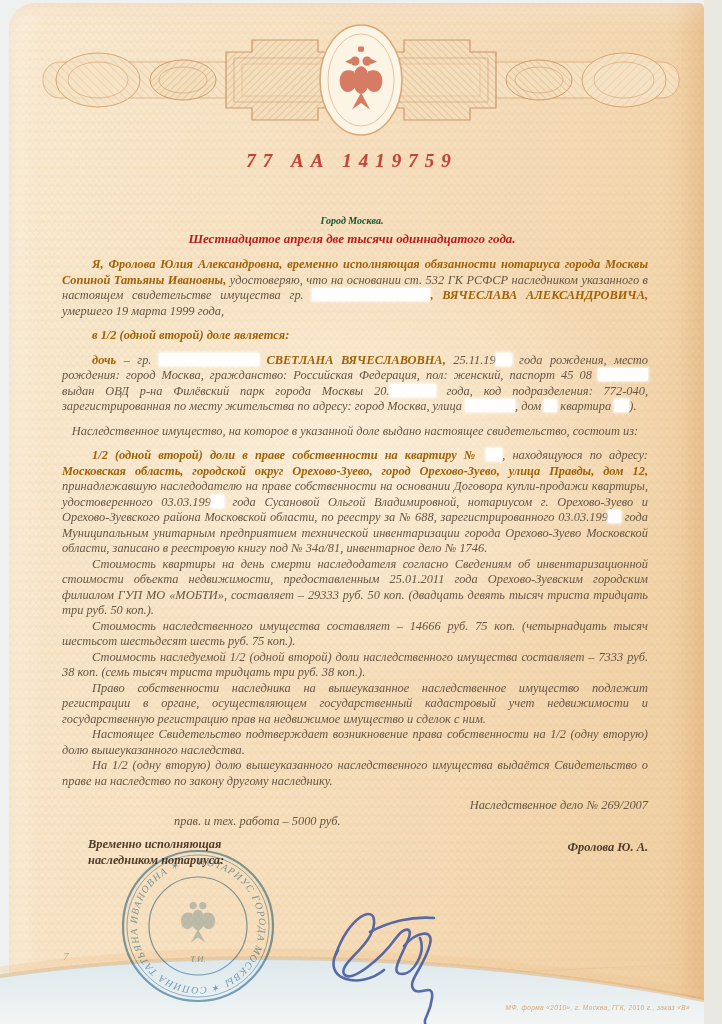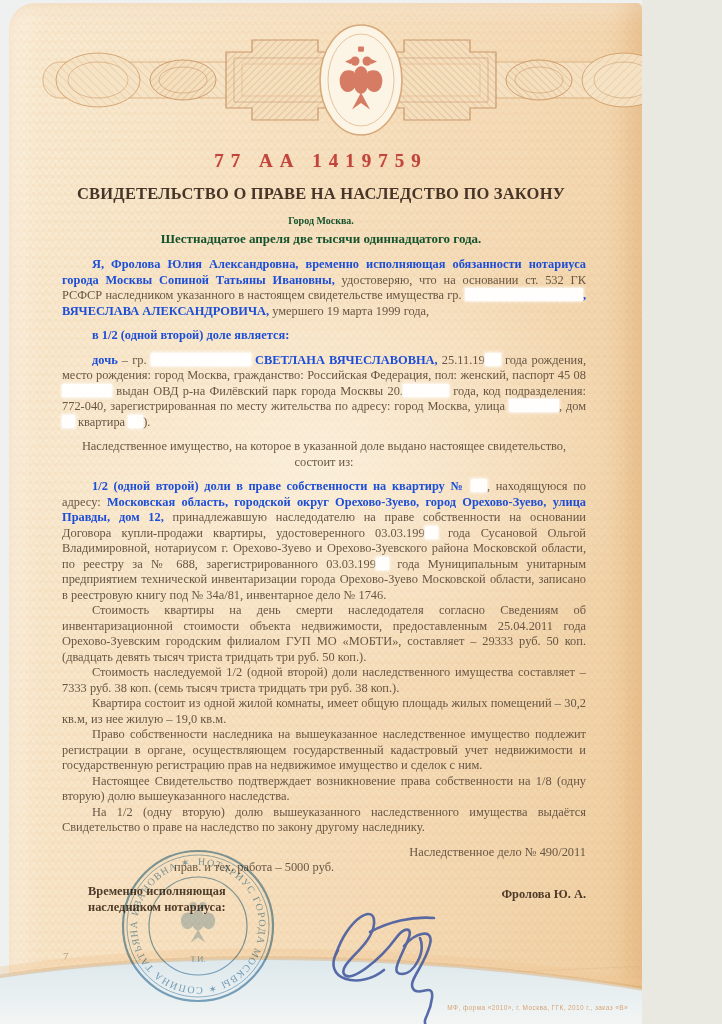--- a/index.html
+++ b/index.html
@@ -1,17 +1,17 @@
 <!DOCTYPE html>
 <html lang="ru"><head>
 <meta charset="utf-8">
 <style>
   html,body{margin:0;padding:0;}
   body{background:#e9e9e2;font-family:"Liberation Serif", serif;}
-  #page{position:relative;width:642px;height:1024px;overflow:hidden;background:#eef1ef;}
+  #page{position:relative;width:704px;height:1024px;overflow:hidden;background:#eef1ef;font-style:italic;}
 
   
   #paper{
     position:absolute;left:9px;top:3px;right:0;bottom:0;
     border-radius:26px 5px 0 46px;
     background:
       radial-gradient(ellipse 430px 320px at 50% 45%, rgba(255,250,238,0.6), rgba(255,250,238,0) 72%),
       repeating-linear-gradient(52deg, rgba(214,148,86,0.055) 0 1.5px, rgba(255,255,255,0) 1.5px 5px),
       repeating-linear-gradient(-52deg, rgba(214,148,86,0.05) 0 1.5px, rgba(255,255,255,0) 1.5px 5px),
       repeating-linear-gradient(0deg, rgba(228,168,108,0.05) 0 3px, rgba(255,255,255,0) 3px 9px),
@@ -28,34 +28,34 @@
   .serial{
     position:absolute;left:0;right:0;top:150px;text-align:center;
     font-weight:bold;font-size:19px;letter-spacing:7px;color:#c1453c;
     text-shadow:0 0 1px rgba(193,69,60,0.35);
   }
   .doc-title{
     position:absolute;left:40px;right:40px;top:184px;text-align:center;
     font-weight:bold;font-size:16.5px;color:#463528;letter-spacing:0.2px;
   }
   .place-line{position:absolute;left:0;right:0;top:215px;text-align:center;font-weight:bold;font-size:10px;color:#14532d;}
-  .date-line{position:absolute;left:0;right:0;top:231px;text-align:center;font-weight:bold;font-size:13px;color:#14532d;}
+  .date-line{position:absolute;left:0;right:0;top:231px;text-align:center;font-weight:bold;font-size:13px;color:#b91c1c;}
 
   
   #column{
     position:absolute;left:62px;right:56px;top:257px;
     font-size:12.4px;line-height:15.5px;color:#685644;
   }
   .para{margin:0;text-align:justify;text-indent:30px;}
   .gap{margin-top:9px;}
   .center{text-align:center;text-indent:0;}
   .reg{text-align:left;text-indent:0;margin-left:26px;}
   .reg2{text-align:left;text-indent:0;margin-left:112px;}
   .rightal{text-align:right;text-indent:0;}
-  .b{font-weight:bold;color:#1d4ed8;}
+  .b{font-weight:bold;color:#a16207;}
   .redact{
     display:inline-block;height:13px;vertical-align:-2px;border-radius:1px;
     background:rgba(255,255,255,0.96);
     box-shadow:0 0 3px 1px rgba(255,255,255,0.85);
   }
   .acting-row{display:flex;justify-content:space-between;margin-top:7px;font-weight:bold;color:#4e3b29;}
   .acting-row .acting div{line-height:16px;margin-left:26px;}
   .acting-row .signer{margin-top:4px;}
 
   .page-num{position:absolute;left:63px;top:950px;font-size:11px;color:#ab9272;opacity:0.8;}
@@ -120,38 +120,37 @@
         <path d="M40,20 l6,2.5 -6,2.5 z"></path>
         <ellipse cx="30" cy="40" rx="8" ry="13"></ellipse>
         <path d="M23,32 C11,27 6,38 10,47 C14,54 21,52 24,47 z"></path>
         <path d="M37,32 C49,27 54,38 50,47 C46,54 39,52 36,47 z"></path>
         <path d="M30,52 l-9,16 9,-6 9,6 z"></path>
       </g>
     </g>
   </svg>
 
   <div class="serial">77 АА 1419759</div>
-  <div class="doc-title">СВИДЕТЕЛЬСТВО О ПРАВЕ НА НАСЛЕДСТВО ПО ЗАКОНУ</div>
   <div class="place-line">Город Москва.</div>
   <div class="date-line">Шестнадцатое апреля две тысячи одиннадцатого года.</div>
 
   <div id="column">
     <div>
         <div class="para"><span class="b">Я, Фролова Юлия Александровна, временно исполняющая обязанности нотариуса города Москвы Сопиной Татьяны Ивановны, </span><span>удостоверяю, что на основании ст. 532 ГК РСФСР наследником указанного в настоящем свидетельстве имущества гр. </span><span class="redact" style="width: 118px;"></span><span class="b">, ВЯЧЕСЛАВА АЛЕКСАНДРОВИЧА, </span><span>умершего 19 марта 1999 года,</span></div>
         <div class="para gap"><span class="b">в 1/2 (одной второй) доле является:</span></div>
         <div class="para gap"><span class="b">дочь</span><span> – гр. </span><span class="redact" style="width: 100px;"></span><span class="b"> СВЕТЛАНА ВЯЧЕСЛАВОВНА, </span><span>25.11.19</span><span class="redact" style="width: 16px;"></span><span> года рождения, место рождения: город Москва, гражданство: Российская Федерация, пол: женский, паспорт 45 08 </span><span class="redact" style="width: 50px;"></span><span> выдан ОВД р-на Филёвский парк города Москвы 20.</span><span class="redact" style="width: 46px;"></span><span> года, код подразделения: 772-040, зарегистрированная по месту жительства по адресу: город Москва, улица </span><span class="redact" style="width: 50px;"></span><span>, дом </span><span class="redact" style="width: 13px;"></span><span> квартира </span><span class="redact" style="width: 15px;"></span><span>).</span></div>
         <div class="para gap center"><span>Наследственное имущество, на которое в указанной доле выдано настоящее свидетельство, состоит из:</span></div>
         <div class="para gap"><span class="b">1/2 (одной второй) доли в праве собственности на квартиру № </span><span class="redact" style="width: 16px;"></span><span>, находящуюся по адресу: </span><span class="b">Московская область, городской округ Орехово-Зуево, город Орехово-Зуево, улица Правды, дом 12, </span><span>принадлежавшую наследодателю на праве собственности на основании Договора купли-продажи квартиры, удостоверенного 03.03.199</span><span class="redact" style="width: 13px;"></span><span> года Сусановой Ольгой Владимировной, нотариусом г. Орехово-Зуево и Орехово-Зуевского района Московской области, по реестру за № 688, зарегистрированного 03.03.199</span><span class="redact" style="width: 13px;"></span><span> года Муниципальным унитарным предприятием технической инвентаризации города Орехово-Зуево Московской области, записано в реестровую книгу под № 34а/81, инвентарное дело № 1746.</span></div>
-        <div class="para"><span>Стоимость квартиры на день смерти наследодателя согласно Сведениям об инвентаризационной стоимости объекта недвижимости, предоставленным 25.04.2011 года Орехово-Зуевским городским филиалом ГУП МО «МОБТИ», составляет – 29333 руб. 50 коп. (двадцать девять тысяч триста тридцать три руб. 50 коп.).</span></div>
+        <div class="para"><span>Стоимость квартиры на день смерти наследодателя согласно Сведениям об инвентаризационной стоимости объекта недвижимости, предоставленным 25.01.2011 года Орехово-Зуевским городским филиалом ГУП МО «МОБТИ», составляет – 29333 руб. 50 коп. (двадцать девять тысяч триста тридцать три руб. 50 коп.).</span></div>
+        <div class="para"><span>Стоимость наследственного имущества составляет – 14666 руб. 75 коп. (четырнадцать тысяч шестьсот шестьдесят шесть руб. 75 коп.).</span></div>
         <div class="para"><span>Стоимость наследуемой 1/2 (одной второй) доли наследственного имущества составляет – 7333 руб. 38 коп. (семь тысяч триста тридцать три руб. 38 коп.).</span></div>
-        <div class="para"><span>Квартира состоит из одной жилой комнаты, имеет общую площадь жилых помещений – 30,2 кв.м, из нее жилую – 19,0 кв.м.</span></div>
         <div class="para"><span>Право собственности наследника на вышеуказанное наследственное имущество подлежит регистрации в органе, осуществляющем государственный кадастровый учет недвижимости и государственную регистрацию прав на недвижимое имущество и сделок с ним.</span></div>
-        <div class="para"><span>Настоящее Свидетельство подтверждает возникновение права собственности на 1/8 (одну вторую) долю вышеуказанного наследства.</span></div>
+        <div class="para"><span>Настоящее Свидетельство подтверждает возникновение права собственности на 1/2 (одну вторую) долю вышеуказанного наследства.</span></div>
         <div class="para"><span>На 1/2 (одну вторую) долю вышеуказанного наследственного имущества выдаётся Свидетельство о праве на наследство по закону другому наследнику.</span></div>
-        <div class="para gap rightal"><span>Наследственное дело № 490/2011</span></div>
+        <div class="para gap rightal"><span>Наследственное дело № 269/2007</span></div>
         <div class="para reg2"><span>прав. и тех. работа – 5000 руб.</span></div>
       </div>
     <div class="acting-row">
       <div class="acting">
         <div>Временно исполняющая</div>
         <div>наследником нотариуса:</div>
       </div>
       <div class="signer">Фролова Ю. А.</div>
     </div>
   </div>

